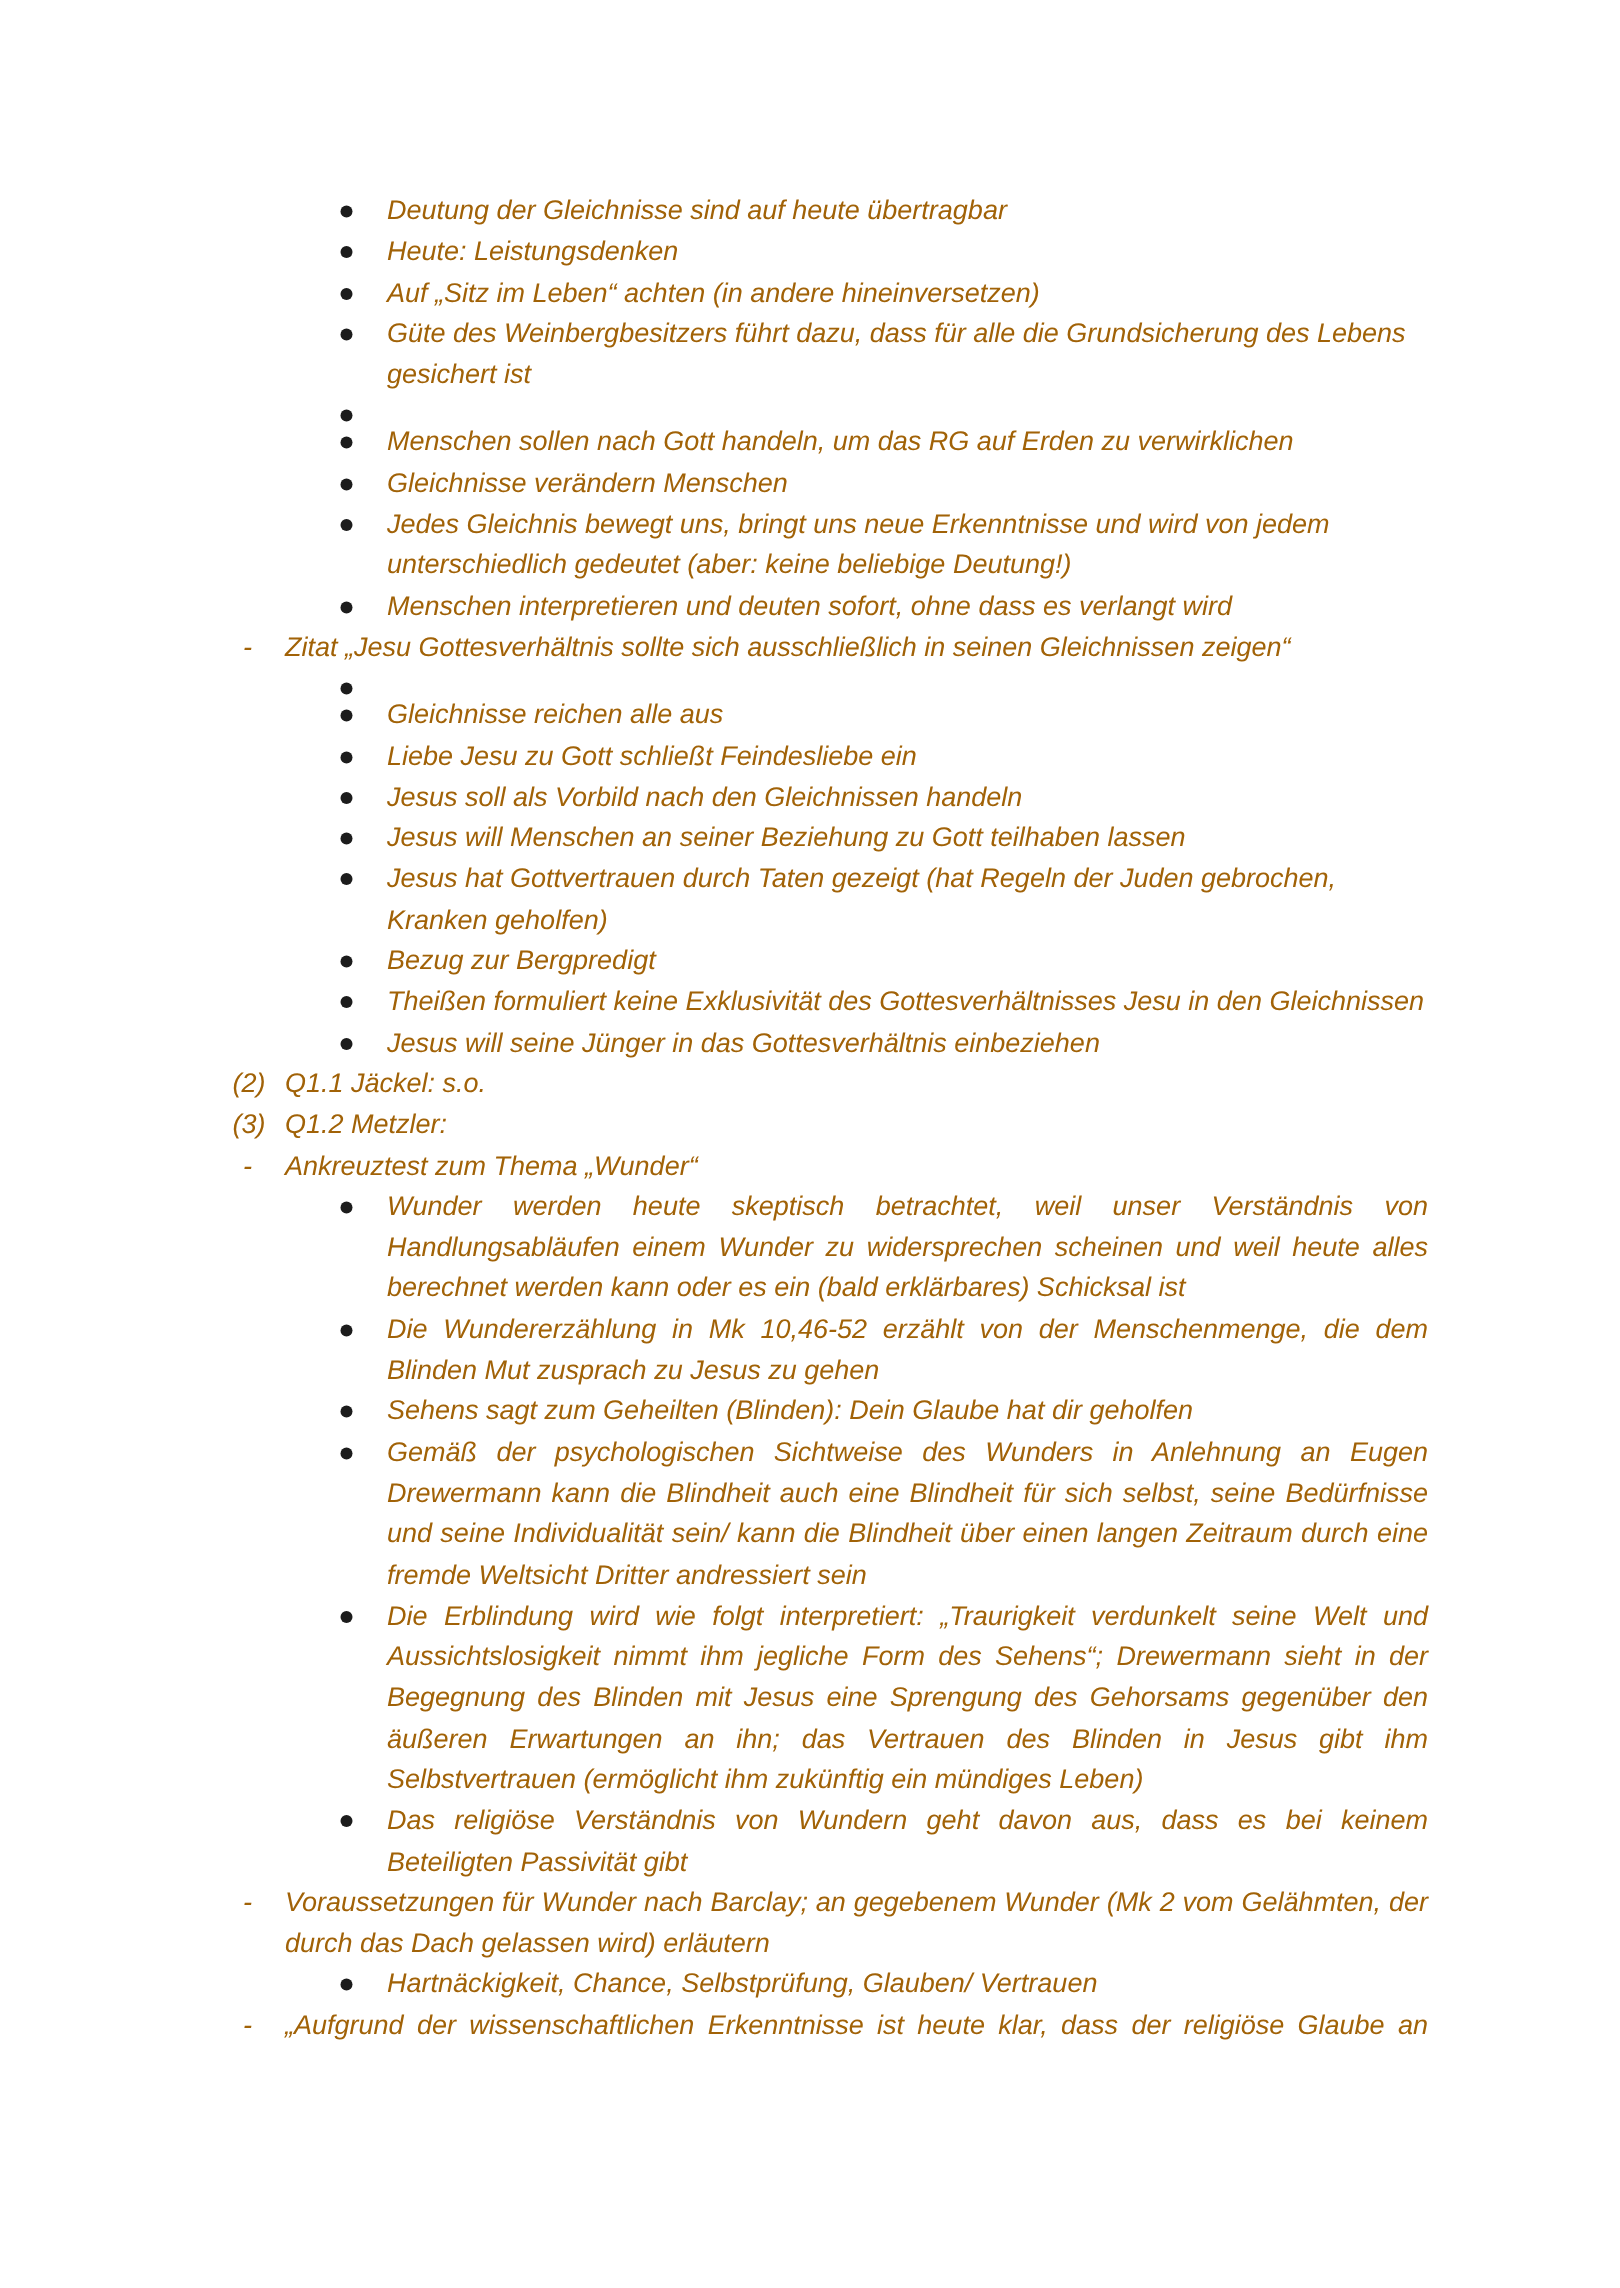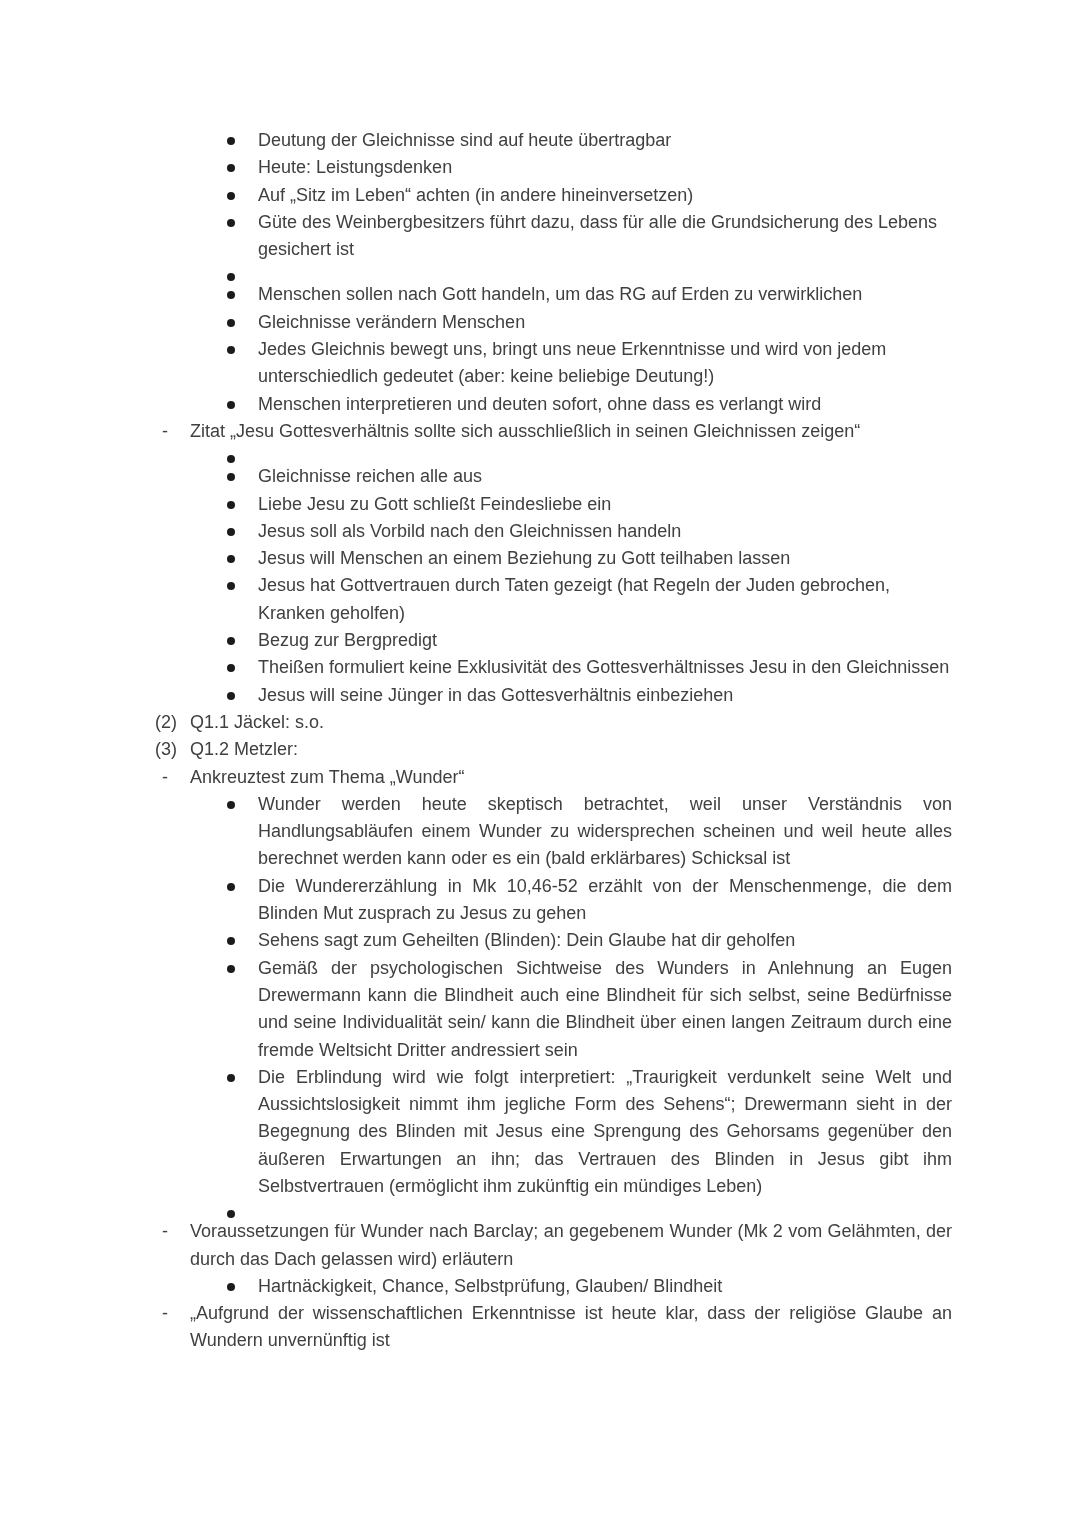--- a/index.html
+++ b/index.html
@@ -6,22 +6,23 @@
     margin: 0;
     padding: 0;
     background: #ffffff;
   }
   .page {
     position: relative;
     width: 1080px;
     height: 1365px;
     background: #ffffff;
     font-family: "Liberation Sans", sans-serif;
-    color: #404040;
+    color: #a16207;
     overflow: hidden;
+    font-style: italic;
   }
   .content {
     position: absolute;
     left: 155px;
     top: 127px;
     width: 797px;
     font-size: 18px;
     line-height: 27.3px;
   }
   .row {
@@ -144,21 +145,21 @@
       <div class="row bullet">
         <span class="marker-cell">
           <span class="dot"></span>
         </span>
         <span class="text">Jesus soll als Vorbild nach den Gleichnissen handeln</span>
       </div>
       <div class="row bullet">
         <span class="marker-cell">
           <span class="dot"></span>
         </span>
-        <span class="text">Jesus will Menschen an einem Beziehung zu Gott teilhaben lassen</span>
+        <span class="text">Jesus will Menschen an seiner Beziehung zu Gott teilhaben lassen</span>
       </div>
       <div class="row bullet">
         <span class="marker-cell">
           <span class="dot"></span>
         </span>
         <span class="text">Jesus hat Gottvertrauen durch Taten gezeigt (hat Regeln der Juden gebrochen, Kranken geholfen)</span>
       </div>
       <div class="row bullet">
         <span class="marker-cell">
           <span class="dot"></span>
@@ -216,29 +217,30 @@
       <div class="row bullet justify">
         <span class="marker-cell">
           <span class="dot"></span>
         </span>
         <span class="text">Die Erblindung wird wie folgt interpretiert: „Traurigkeit verdunkelt seine Welt und Aussichtslosigkeit nimmt ihm jegliche Form des Sehens“; Drewermann sieht in der Begegnung des Blinden mit Jesus eine Sprengung des Gehorsams gegenüber den äußeren Erwartungen an ihn; das Vertrauen des Blinden in Jesus gibt ihm Selbstvertrauen (ermöglicht ihm zukünftig ein mündiges Leben)</span>
       </div>
       <div class="row bullet justify">
         <span class="marker-cell">
           <span class="dot"></span>
         </span>
+        <span class="text">Das religiöse Verständnis von Wundern geht davon aus, dass es bei keinem Beteiligten Passivität gibt</span>
       </div>
       <div class="row dash justify">
         <span class="marker-cell">-</span>
         <span class="text">Voraussetzungen für Wunder nach Barclay; an gegebenem Wunder (Mk 2 vom Gelähmten, der durch das Dach gelassen wird) erläutern</span>
       </div>
       <div class="row bullet">
         <span class="marker-cell">
           <span class="dot"></span>
         </span>
-        <span class="text">Hartnäckigkeit, Chance, Selbstprüfung, Glauben/ Blindheit</span>
+        <span class="text">Hartnäckigkeit, Chance, Selbstprüfung, Glauben/ Vertrauen</span>
       </div>
       <div class="row dash justify">
         <span class="marker-cell">-</span>
         <span class="text">„Aufgrund der wissenschaftlichen Erkenntnisse ist heute klar, dass der religiöse Glaube an Wundern unvernünftig ist</span>
       </div>
     </div>
 </div>
 
 </body></html>

